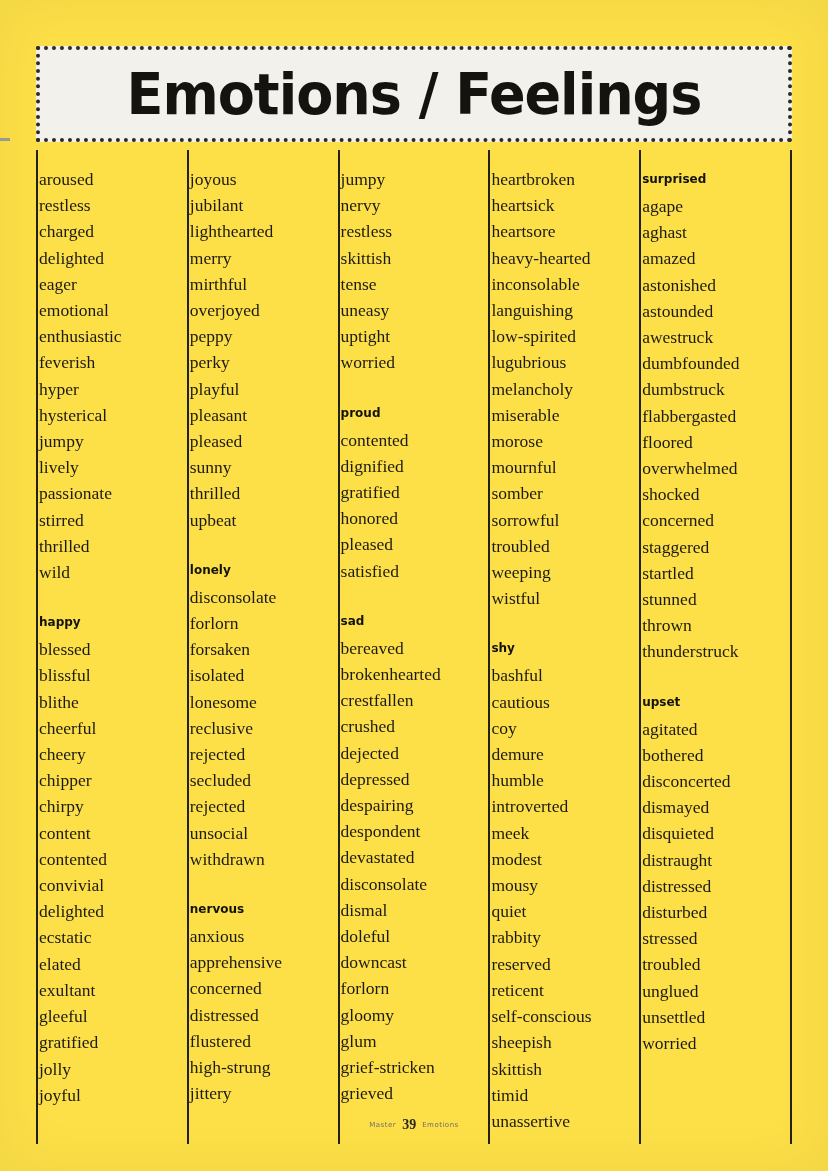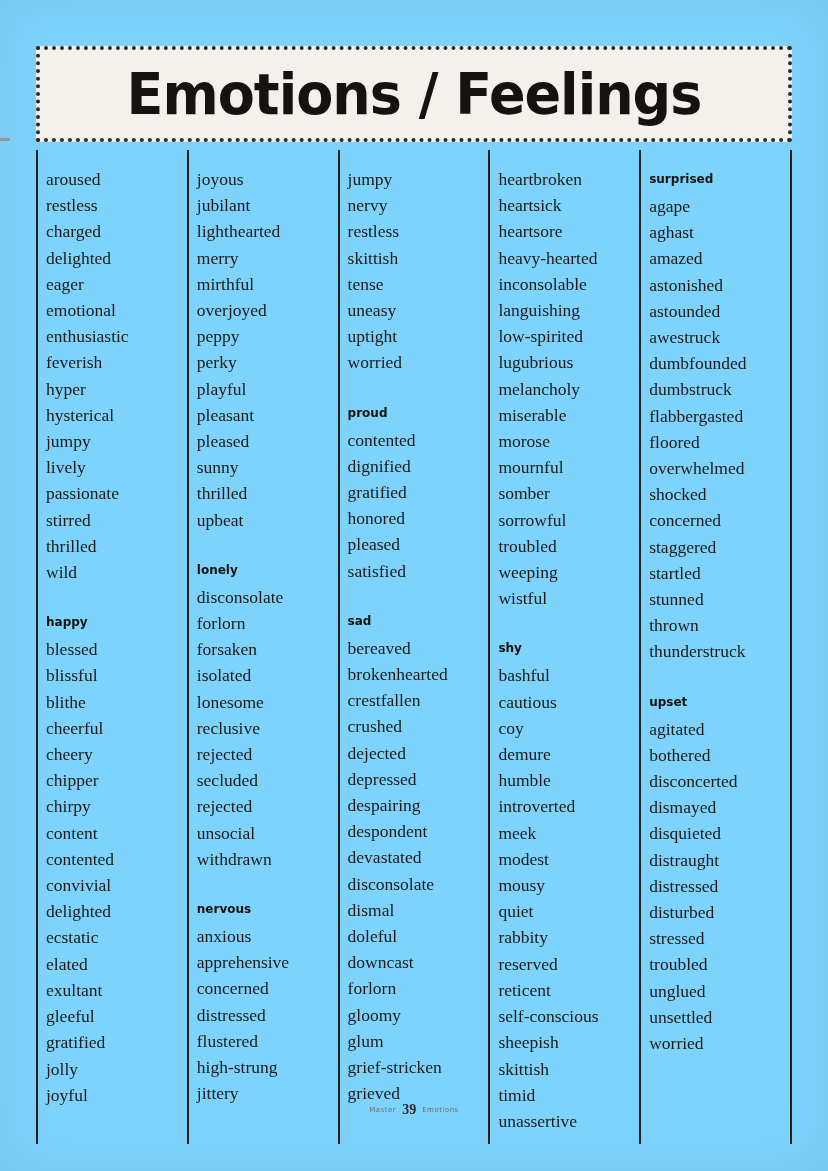--- a/index.html
+++ b/index.html
@@ -7,21 +7,21 @@
     padding: 0;
   }
   body {
     background: #d8d6d2;
     font-family: "Liberation Serif", serif;
   }
   .page {
     position: relative;
     width: 828px;
     height: 1171px;
-    background: #7dd3fc;
+    background: #fde047;
     overflow: hidden;
     box-shadow: inset 0 0 60px rgba(0,0,0,0.06);
   }
   .scan-mark {
     position: absolute;
     left: 0;
     top: 138px;
     width: 10px;
     height: 3px;
     background: #9a9892;
@@ -48,21 +48,21 @@
     margin: 8px 36px 0 36px;
     display: flex;
     align-items: stretch;
     border-left: 2px solid #23211e;
     border-right: 2px solid #23211e;
     min-height: 952px;
   }
   .col {
     flex: 1 1 0;
     border-right: 2px solid #23211e;
-    padding: 16px 6px 10px 8px;
+    padding: 16px 6px 10px 1px;
     box-sizing: border-box;
     overflow: hidden;
   }
   .col:last-child {
     border-right: none;
   }
   .block.gap {
     margin-top: 24px;
   }
   .word {
@@ -77,21 +77,21 @@
     font-weight: 700;
     font-size: 12px;
     line-height: 27px;
     color: #14120f;
     letter-spacing: 0px;
   }
   .footer {
     position: absolute;
     left: 0;
     right: 0;
-    bottom: 53px;
+    bottom: 38px;
     display: flex;
     align-items: center;
     justify-content: center;
     gap: 6px;
   }
   .footer .tiny {
     font-family: "DejaVu Sans", sans-serif;
     font-size: 7px;
     color: #6f6d68;
     letter-spacing: 0.5px;

